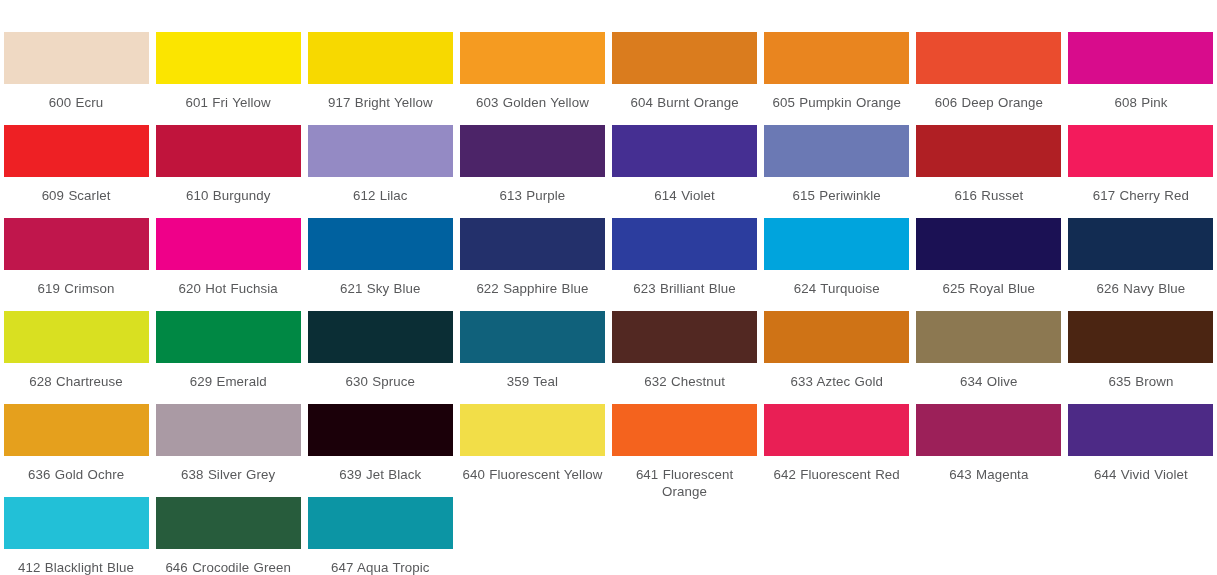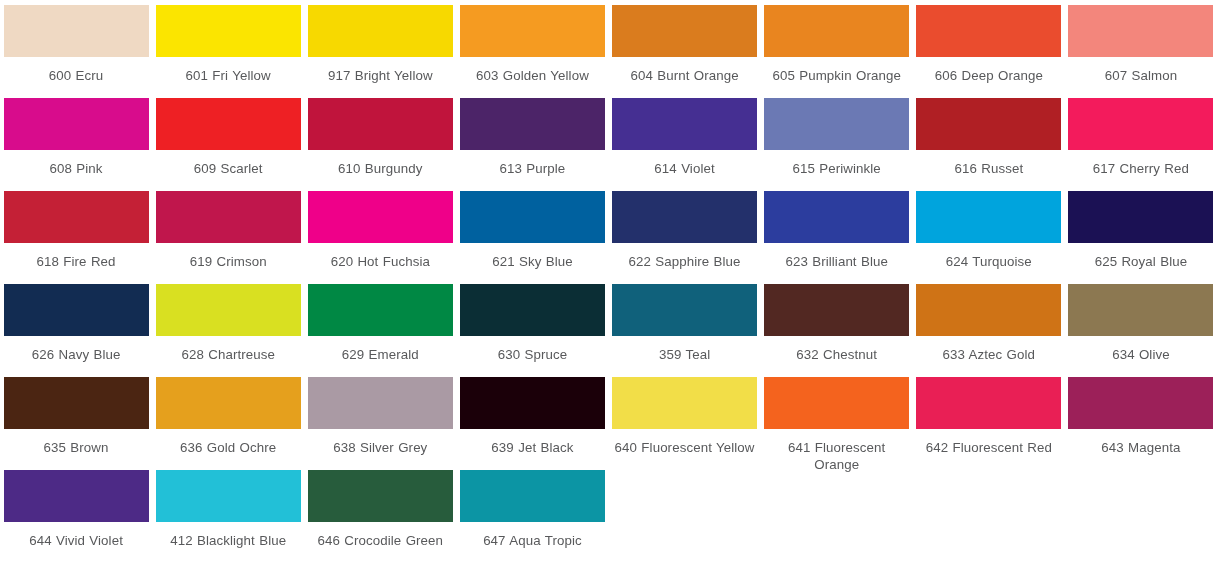--- a/index.html
+++ b/index.html
@@ -14,20 +14,21 @@
     font-family: "Liberation Sans", "DejaVu Sans", sans-serif;
     overflow: hidden;
   }
   #swatch-grid {
     display: grid;
     grid-template-columns: repeat(8, 152.125px);
     grid-template-rows: repeat(5, 93px) 110px;
     width: 1217px;
     height: 502px;
     box-sizing: border-box;
+    margin-top: 27px;
   }
   .swatch-cell {
     position: relative;
     box-sizing: border-box;
     display: flex;
     flex-direction: column;
     align-items: center;
   }
   .swatch-chip {
     width: 145px;
@@ -74,58 +75,54 @@
     </div>
     <div class="swatch-cell">
       <div class="swatch-chip" style="background-color: rgb(233, 133, 31);"></div>
       <div class="swatch-label">605 Pumpkin Orange</div>
     </div>
     <div class="swatch-cell">
       <div class="swatch-chip" style="background-color: rgb(234, 76, 46);"></div>
       <div class="swatch-label">606 Deep Orange</div>
     </div>
     <div class="swatch-cell">
-      <div class="swatch-chip" style="background-color: rgb(243, 134, 124);"></div>
-      <div class="swatch-label">607 Salmon</div>
-    </div>
-    <div class="swatch-cell">
       <div class="swatch-chip" style="background-color: rgb(216, 12, 140);"></div>
       <div class="swatch-label">608 Pink</div>
     </div>
     <div class="swatch-cell">
       <div class="swatch-chip" style="background-color: rgb(238, 32, 36);"></div>
       <div class="swatch-label">609 Scarlet</div>
     </div>
     <div class="swatch-cell">
       <div class="swatch-chip" style="background-color: rgb(192, 20, 60);"></div>
       <div class="swatch-label">610 Burgundy</div>
     </div>
     <div class="swatch-cell">
+      <div class="swatch-chip" style="background-color: rgb(148, 138, 196);"></div>
+      <div class="swatch-label">612 Lilac</div>
+    </div>
+    <div class="swatch-cell">
       <div class="swatch-chip" style="background-color: rgb(76, 36, 104);"></div>
       <div class="swatch-label">613 Purple</div>
     </div>
     <div class="swatch-cell">
       <div class="swatch-chip" style="background-color: rgb(69, 47, 146);"></div>
       <div class="swatch-label">614 Violet</div>
     </div>
     <div class="swatch-cell">
       <div class="swatch-chip" style="background-color: rgb(107, 121, 180);"></div>
       <div class="swatch-label">615 Periwinkle</div>
     </div>
     <div class="swatch-cell">
       <div class="swatch-chip" style="background-color: rgb(176, 31, 36);"></div>
       <div class="swatch-label">616 Russet</div>
     </div>
     <div class="swatch-cell">
       <div class="swatch-chip" style="background-color: rgb(243, 27, 92);"></div>
       <div class="swatch-label">617 Cherry Red</div>
-    </div>
-    <div class="swatch-cell">
-      <div class="swatch-chip" style="background-color: rgb(196, 32, 54);"></div>
-      <div class="swatch-label">618 Fire Red</div>
     </div>
     <div class="swatch-cell">
       <div class="swatch-chip" style="background-color: rgb(192, 22, 76);"></div>
       <div class="swatch-label">619 Crimson</div>
     </div>
     <div class="swatch-cell">
       <div class="swatch-chip" style="background-color: rgb(239, 0, 137);"></div>
       <div class="swatch-label">620 Hot Fuchsia</div>
     </div>
     <div class="swatch-cell">

